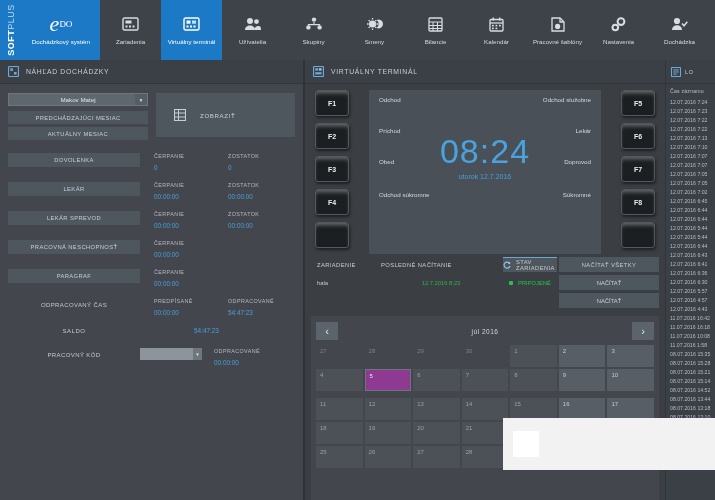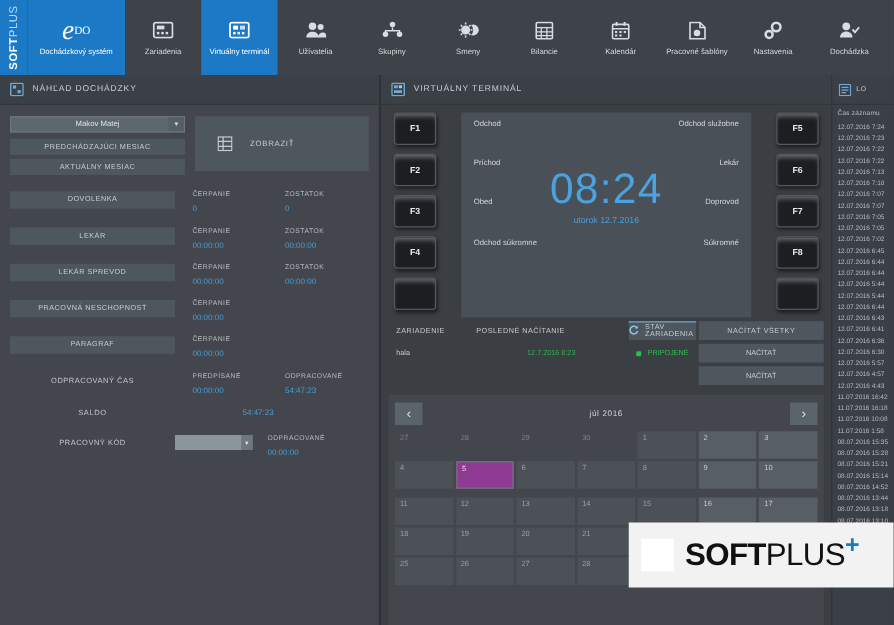--- a/index.html
+++ b/index.html
@@ -639,18 +639,15 @@
           <div class="log-item">08.07.2016 13:18</div>
           <div class="log-item">08.07.2016 13:10</div>
           <div class="log-item">08.07.2016 12:13</div>
         </div>
     </div>
 
   </div>
 
   <div class="watermark">
     <div class="wm-sq"></div>
-    <div class="wm-text">
-      <b>SOFT</b><i>PLUS</i><sup>+</sup>
-    </div>
   </div>
 
 </div>
 
 </body></html>

